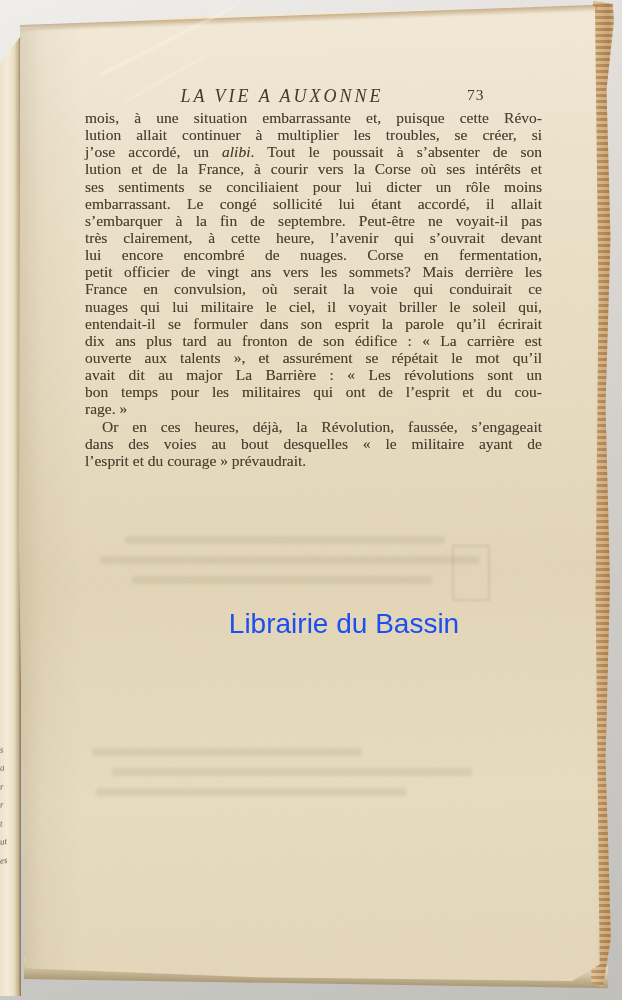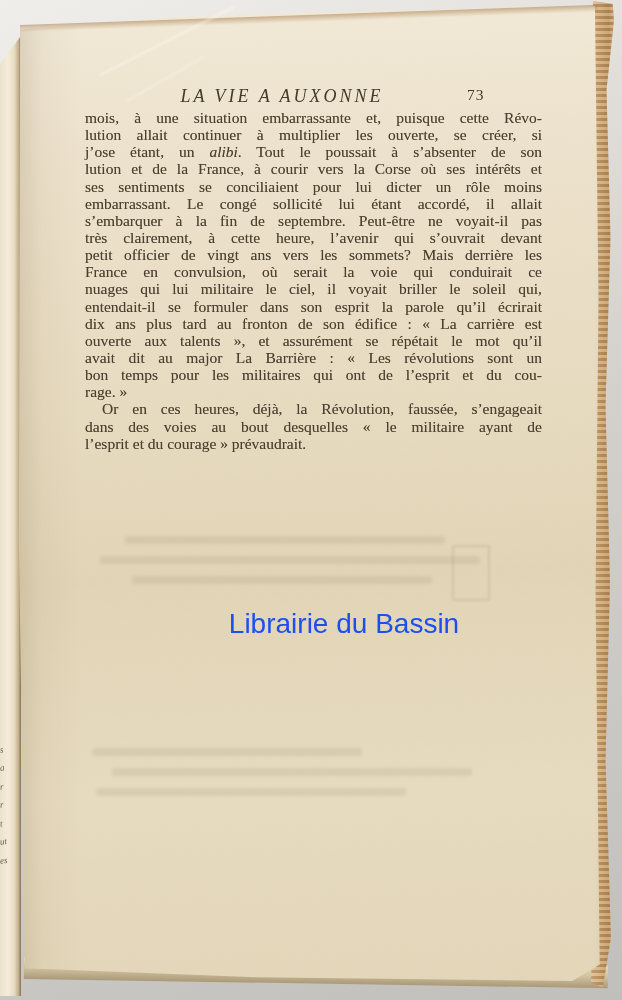--- a/index.html
+++ b/index.html
@@ -94,27 +94,28 @@
   <div class="ghost" style="left:112px;top:768px;width:360px;height:8px"></div>
   <div class="ghost" style="left:96px;top:788px;width:310px;height:8px"></div>
 
   <div class="content">
     <div class="header">
       <span class="running-title">LA VIE A AUXONNE</span>
       <span class="folio">73</span>
     </div>
     <div class="body-text" id="body-text">
         <div class="line"><span>mois, à une situation embarrassante et, puisque cette Révo-</span></div>
-        <div class="line"><span>lution allait continuer à multiplier les ouverte, se créer, si</span></div>
-        <div class="line"><span>j’ose étant, un </span><span class="it">alibi</span><span>. Tout le poussait à s’absenter de son</span></div>
+        <div class="line"><span>lution allait continuer à multiplier les troubles, se créer, si</span></div>
+        <div class="line"><span>j’ose accordé, un </span><span class="it">alibi</span><span>. Tout le poussait à s’absenter de son</span></div>
         <div class="line"><span>lution et de la France, à courir vers la Corse où ses intérêts et</span></div>
         <div class="line"><span>ses sentiments se conciliaient pour lui dicter un rôle moins</span></div>
         <div class="line"><span>embarrassant. Le congé sollicité lui étant accordé, il allait</span></div>
         <div class="line"><span>s’embarquer à la fin de septembre. Peut-être ne voyait-il pas</span></div>
         <div class="line"><span>très clairement, à cette heure, l’avenir qui s’ouvrait devant</span></div>
+        <div class="line"><span>lui encore encombré de nuages. Corse en fermentation,</span></div>
         <div class="line"><span>petit officier de vingt ans vers les sommets? Mais derrière les</span></div>
         <div class="line"><span>France en convulsion, où serait la voie qui conduirait ce</span></div>
         <div class="line"><span>nuages qui lui militaire le ciel, il voyait briller le soleil qui,</span></div>
         <div class="line"><span>entendait-il se formuler dans son esprit la parole qu’il écrirait</span></div>
         <div class="line"><span>dix ans plus tard au fronton de son édifice : « La carrière est</span></div>
         <div class="line"><span>ouverte aux talents », et assurément se répétait le mot qu’il</span></div>
         <div class="line"><span>avait dit au major La Barrière : « Les révolutions sont un</span></div>
         <div class="line"><span>bon temps pour les militaires qui ont de l’esprit et du cou-</span></div>
         <div class="line last"><span>rage. »</span></div>
         <div class="line indent"><span>Or en ces heures, déjà, la Révolution, faussée, s’engageait</span></div>

